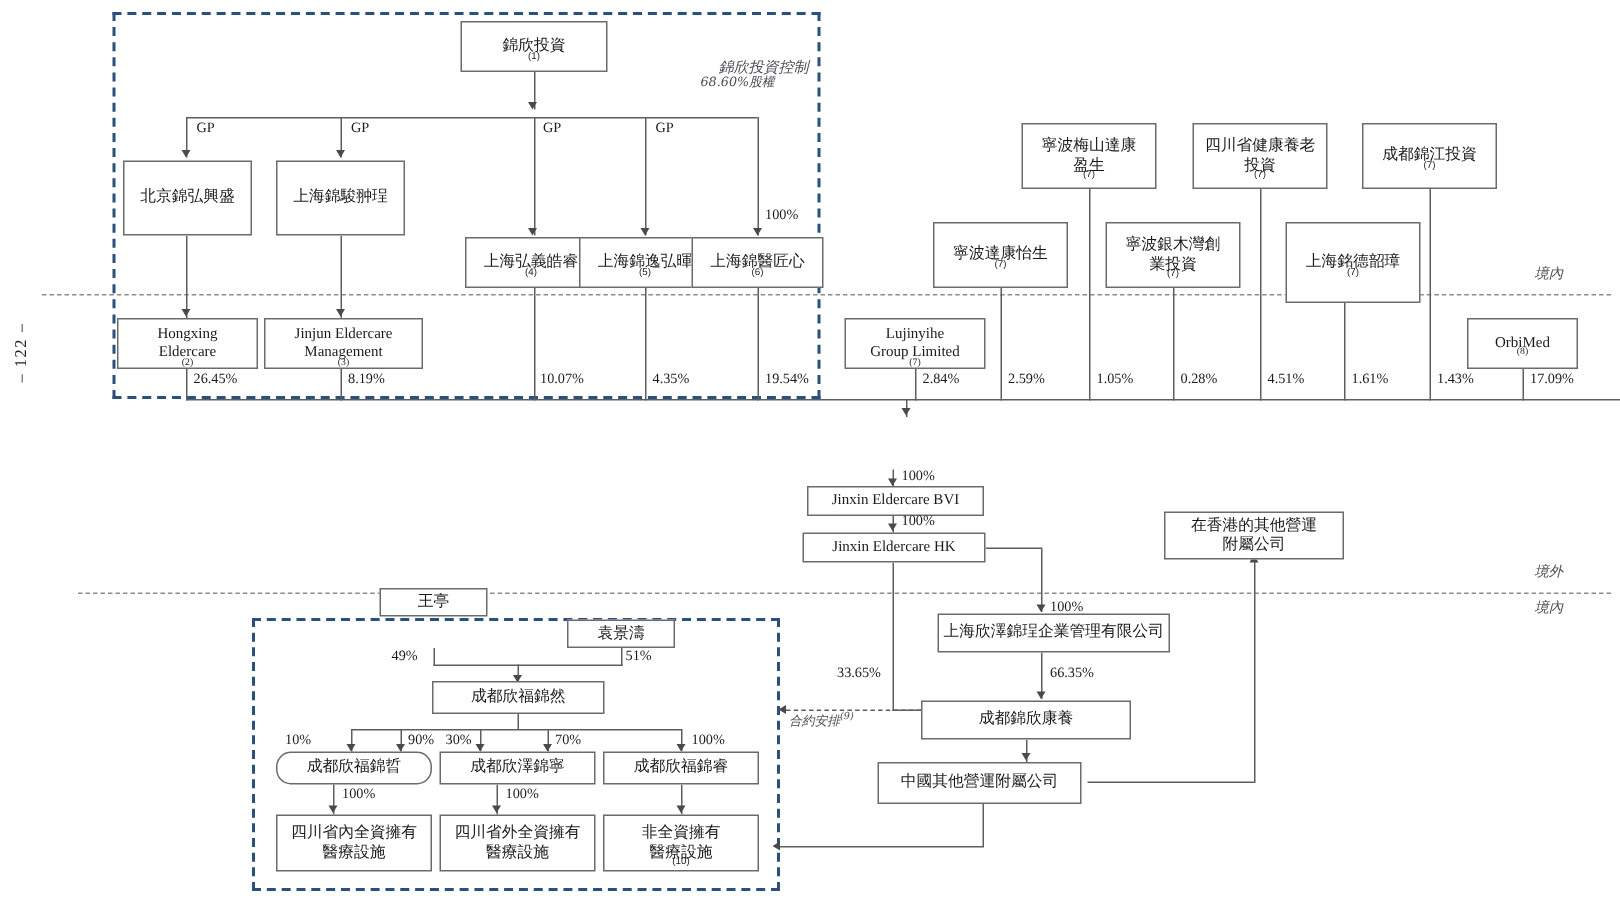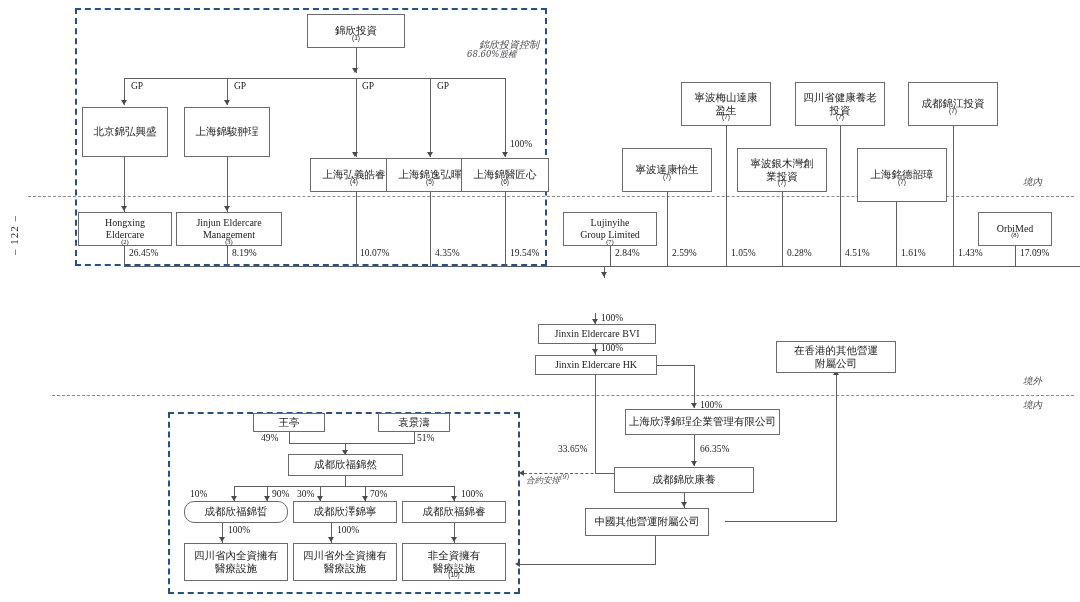--- a/index.html
+++ b/index.html
@@ -306,33 +306,33 @@
   <div class="arw down" style="left:690.5px;top:461px;"></div>
   <div class="lbl" style="left:700px;top:444px;">66.35%</div>
 
   <div class="box cn" style="left:614px;top:467px;width:140px;height:26px;">
     <span>成都錦欣康養</span>
   </div>
 
   <div class="ln lnv" style="left:684px;top:493px;height:15px;"></div>
   <div class="arw down" style="left:680.5px;top:502px;"></div>
 
-  <div class="box cn" style="left:585px;top:508px;width:124px;height:28px;">
+  <div class="box cn" style="left:585px;top:508px;width:136px;height:28px;">
     <span>中國其他營運附屬公司</span>
   </div>
 
   <div class="ln lnh" style="left:725px;top:521px;width:111px;"></div>
   <div class="ln lnv" style="left:836px;top:374px;height:148px;"></div>
   <div class="arw up" style="left:832.5px;top:370px;"></div>
 
   <div class="ln lnv" style="left:655px;top:536px;height:28px;"></div>
   <div class="ln lnh" style="left:519px;top:564px;width:137px;"></div>
   <div class="arw left" style="left:515px;top:560.5px;"></div>
 
-  <div class="box cn" style="left:253px;top:413px;width:72px;height:19px;">
+  <div class="box cn" style="left:253px;top:392px;width:72px;height:19px;">
     <span>王亭</span>
   </div>
   <div class="box cn" style="left:378px;top:413px;width:72px;height:19px;">
     <span>袁景濤</span>
   </div>
 
   <div class="ln lnv" style="left:289px;top:432px;height:12px;"></div>
   <div class="ln lnv" style="left:414px;top:432px;height:12px;"></div>
   <div class="ln lnh" style="left:289px;top:443px;width:126px;"></div>
   <div class="lbl" style="left:261px;top:433px;">49%</div>

